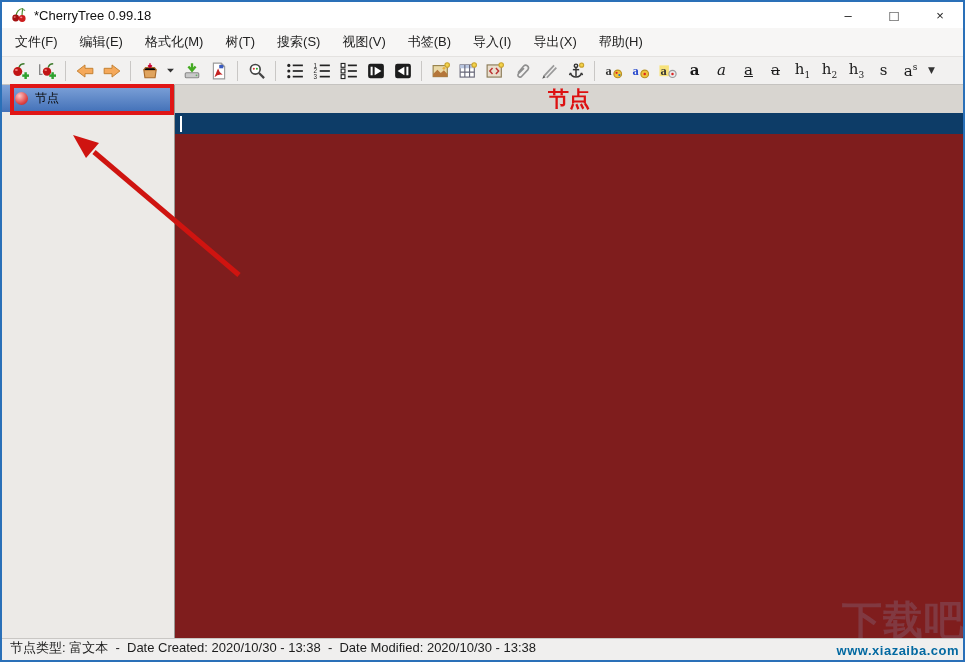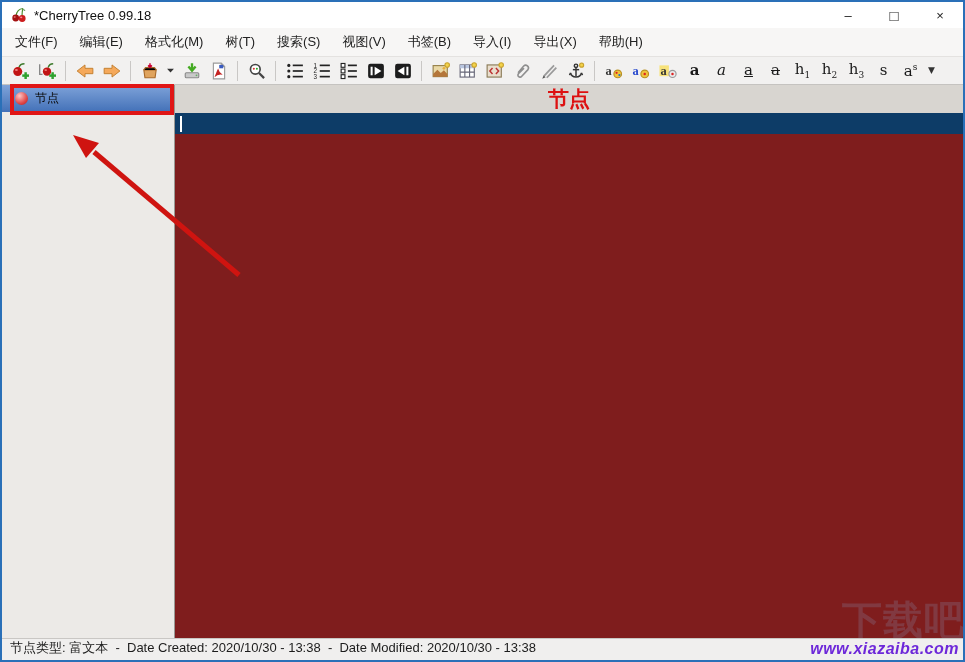--- a/index.html
+++ b/index.html
@@ -56,22 +56,22 @@
   .editor-body{ flex:1; background:#7f1d1d; position:relative; overflow:hidden; }
   .current-line{ height:21px; background:#0d3c67; display:flex; align-items:center; }
   .cursor{ width:2px; height:16px; background:#ffffff; margin-left:5px; }
   .watermark-big{ position:absolute; right:-2px; bottom:-10px; font-size:40px; font-weight:bold;
                   color:rgba(140,170,210,0.20); letter-spacing:1px; white-space:nowrap; }
 
   
   .statusbar{ height:22px; background:#f0efee; border-top:1px solid #c9c7c4; display:flex;
               align-items:flex-start; padding:0 8px; flex:0 0 auto; position:relative; }
   .status-text{ font-size:13px; color:#1c1c1c; white-space:pre; }
-  .watermark-url{ position:absolute; right:4px; bottom:2px; font-size:16px; font-weight:bold;
-                  color:#6d28d9; letter-spacing:.5px;font-style:italic; }
+  .watermark-url{ position:absolute; right:4px; bottom:2px; font-size:13px; font-weight:bold;
+                  color:#0369a1; letter-spacing:.5px; }
 
   
   .red-box{ position:absolute; left:8px; top:82px; width:164px; height:31px;
             border:4px solid #e01616; z-index:6; pointer-events:none; }
   .arrow-overlay{ position:absolute; left:0; top:0; width:965px; height:662px;
                   z-index:7; pointer-events:none; }
 </style>
 </head>
 <body>
 

